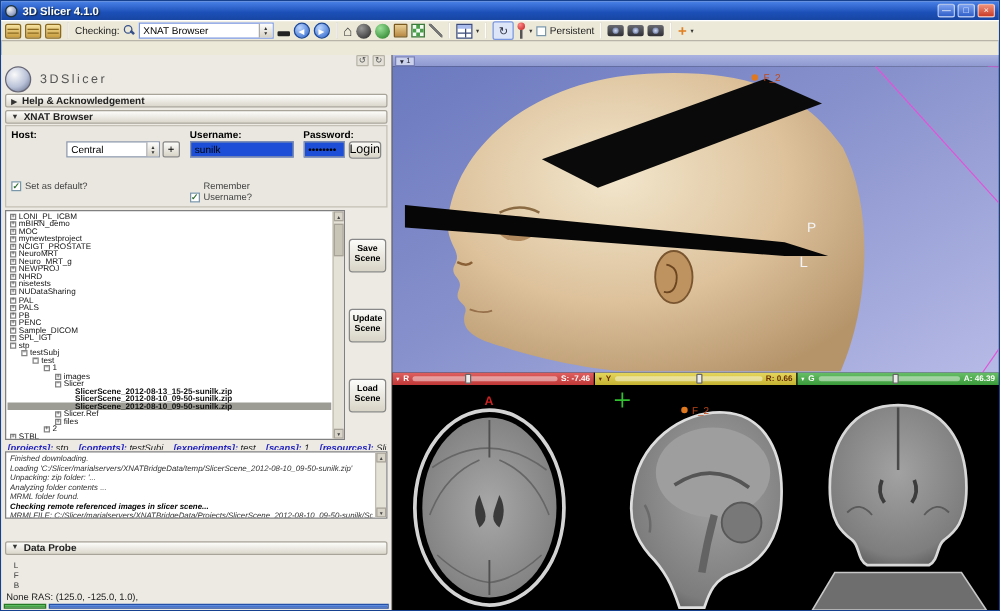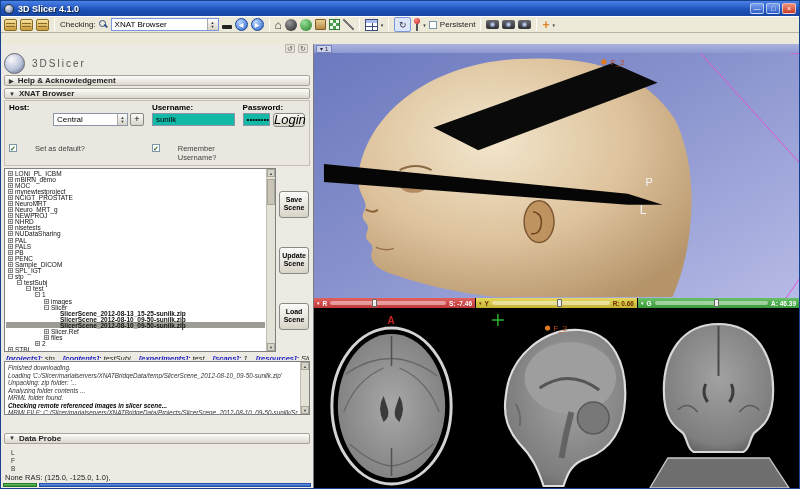--- a/index.html
+++ b/index.html
@@ -68,26 +68,26 @@
   .collapsible { margin:1px 3px; height:13px; border:1px solid #a8a49a; border-radius:2px; background:linear-gradient(#fdfdfb,#dbd7cc); display:flex; align-items:center; gap:4px; padding:0 4px; font-weight:bold; font-size:8px; color:#222; }
   .coll-arrow { font-size:6px; color:#333; }
 
   .xnat-body { margin:0 3px 1px 3px; border:1px solid #c4c0b6; background:#e9e7df; padding:2px 4px 3px 4px; display:flex; gap:8px; font-size:8px; }
   .fld-label { font-weight:bold; font-size:8px; margin-bottom:1px; }
   .host-col { width:150px; }
   .host-line { display:flex; gap:2px;padding-left:44px; }
   .select { flex:1; height:13px; background:#fff; border:1px solid #8a96a8; display:flex; align-items:center; padding-left:3px; font-size:8px; }
   .select .spin { margin-left:auto; width:10px; height:11px; background:linear-gradient(#fdfdfd,#d6d2c6); border-left:1px solid #aaa; font-size:4px; line-height:4px; display:flex; flex-direction:column; align-items:center; justify-content:center; color:#333; }
   .plus-btn { width:14px; height:13px; background:linear-gradient(#fbfbf9,#d8d4c6); border:1px solid #888; border-radius:2px; font-size:9px; line-height:11px; text-align:center; }
-  .chk-line { display:flex; align-items:flex-start; gap:18px; margin-top:18px; color:#444; font-size:7.5px; }
+  .chk-line { display:flex; align-items:flex-end; gap:3px; margin-top:18px; color:#444; font-size:7.5px; }
   .user-col { width:92px; }
   .pass-col { flex:1; }
-  .text-input { width:100%; height:13px; background:#14b8a6; border:1px solid #8a96a8; font-size:8px; padding-left:3px; display:flex; align-items:center; }
+  .text-input { width:100%; height:13px; background:#1d4ed8; border:1px solid #8a96a8; font-size:8px; padding-left:3px; display:flex; align-items:center; }
   .pass-line { display:flex; gap:3px; }
-  .login-btn { width:32px; height:14px; background:linear-gradient(#fbfbf9,#d8d4c6); border:1px solid #888; border-radius:3px; font-size:13px; text-align:center; line-height:12px;font-style:italic; }
+  .login-btn { width:32px; height:14px; background:linear-gradient(#fbfbf9,#d8d4c6); border:1px solid #888; border-radius:3px; font-size:10px; text-align:center; line-height:12px; }
 
   .browser-row { display:flex; margin:1px 3px 0 3px; gap:2px; }
   .tree-box { flex:1; background:#fff; border:1px solid #808080; height:184px; overflow:hidden; position:relative; padding:1px 10px 1px 1px; font-size:6.5px; }
   .tree-row { height:6.1px; display:flex; align-items:center; gap:2px; white-space:nowrap; color:#111; }
   .tree-row.selected { background:#9c9c94; }
   .tree-row.boldrow .tree-label { font-weight:bold; }
   .exp { width:5px; height:5px; border:1px solid #848484; background:#fff; font-size:5px; line-height:3.5px; text-align:center; color:#333; flex:0 0 auto; }
   .exp.noexp { visibility:hidden; }
   .vscroll { position:absolute; right:0; top:0; bottom:0; width:9px; background:#e4e1d6; border-left:1px solid #c0bcb0; display:flex; flex-direction:column; }
   .sb-btn { height:8px; background:#d8d4c8; border:1px solid #a8a49a; font-size:4px; text-align:center; line-height:7px; color:#444; }

